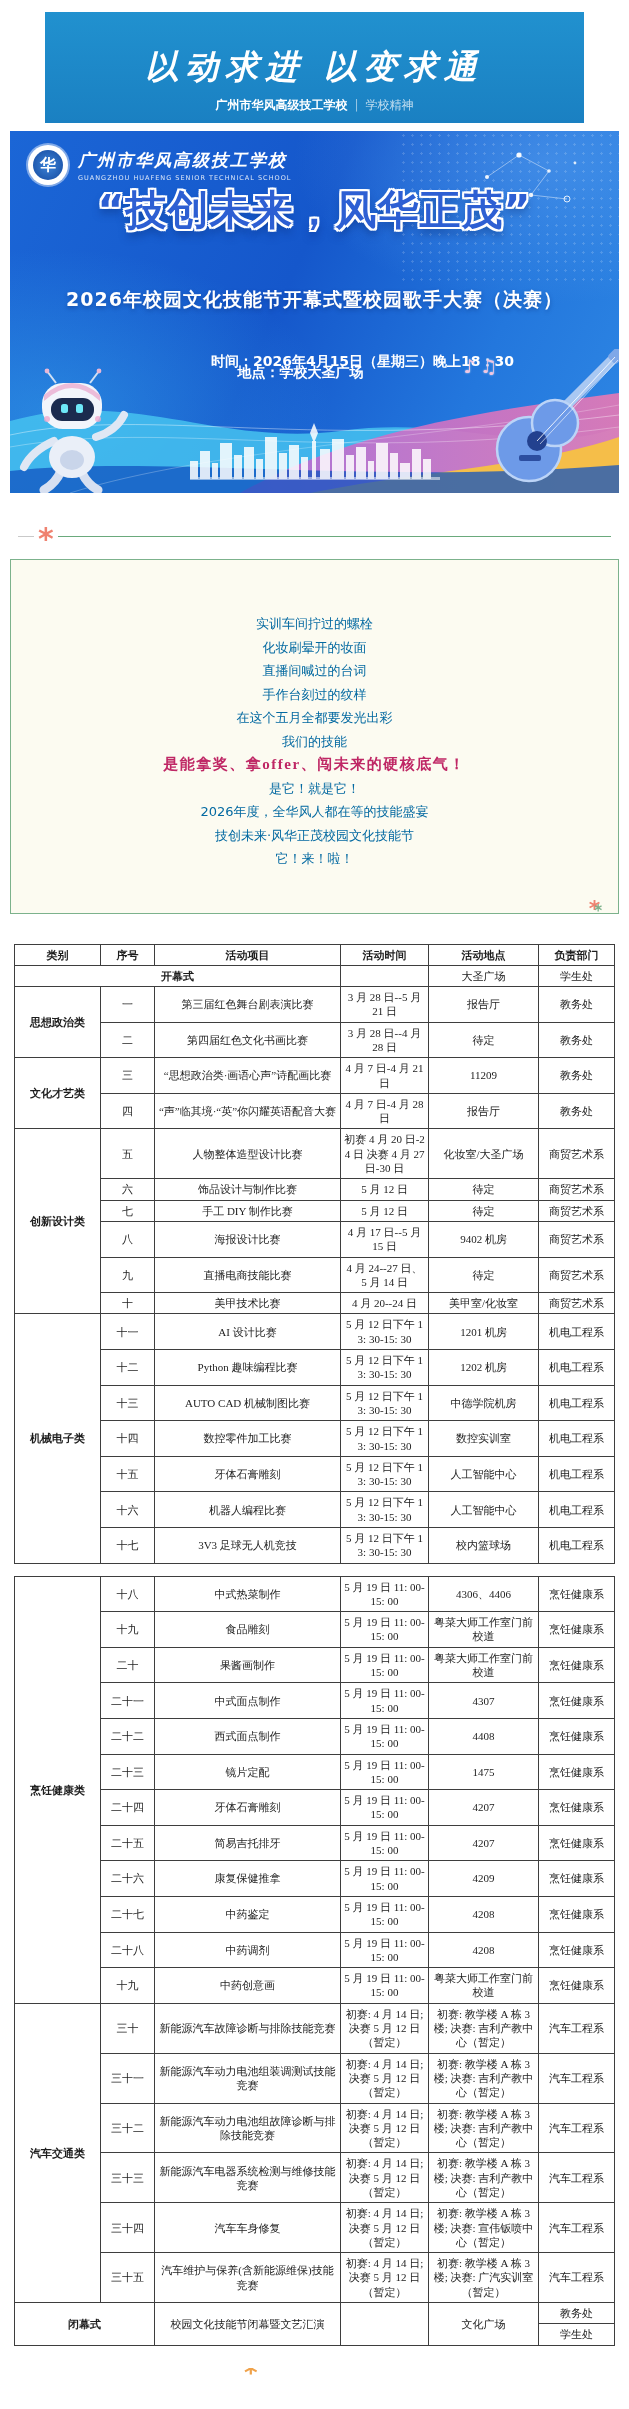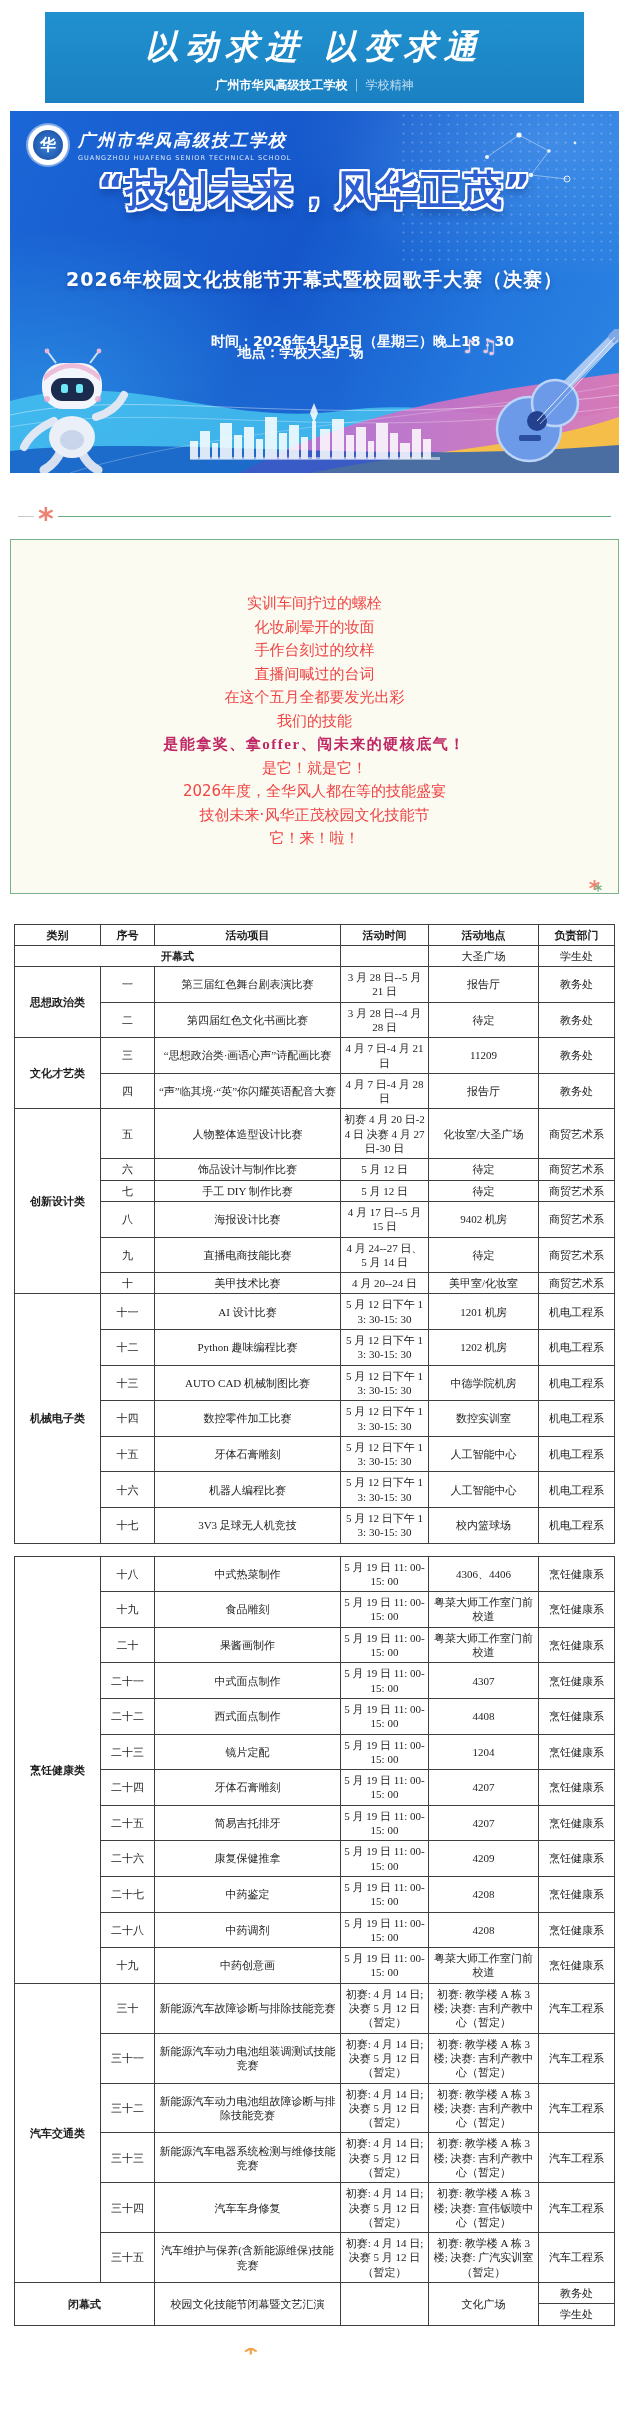--- a/index.html
+++ b/index.html
@@ -2,21 +2,21 @@
 <html><head>
 <meta charset="utf-8">
 <style>
   html,body{margin:0;padding:0;}
   body{width:629px;background:#ffffff;font-family:"DejaVu Sans","Liberation Sans",sans-serif;}
 
   
   .top-banner{margin:12px 45px 0;background:linear-gradient(180deg,#2191cf,#1a80c2);
     text-align:center;padding:13px 0 9px;}
   .slogan{font-family:"DejaVu Serif","Liberation Serif",serif;font-style:italic;font-weight:bold;
-    color:#fff;font-size:33px;letter-spacing:7px;white-space:nowrap;}
+    color:#fff;font-size:33px;letter-spacing:7px;white-space:nowrap;margin-top:20px;}
   .banner-sub{color:#fff;font-size:12px;margin-top:7px;font-weight:bold;}
   .banner-sub .sep{opacity:.55;margin:0 7px;font-weight:normal;}
   .banner-sub .motto{opacity:.72;font-weight:normal;}
 
   
   .poster{position:relative;margin:8px 10px 0;height:362px;overflow:hidden;
     background:
       radial-gradient(ellipse 420px 240px at 88% 8%, rgba(90,160,240,.55) 0%, rgba(90,160,240,0) 60%),
       radial-gradient(ellipse 520px 300px at 6% 78%, rgba(60,180,240,.45) 0%, rgba(60,180,240,0) 55%),
       linear-gradient(115deg,#1b66d6 0%,#1557cb 45%,#2377dd 75%,#2e87e4 100%);}
@@ -51,21 +51,21 @@
 
   
   .divider{display:flex;align-items:center;margin:34px 18px 0;height:18px;}
   .divider .dash{width:16px;height:0;border-top:1px solid #c9c9c9;}
   .divider .star{color:#ef8270;font-size:30px;font-weight:bold;line-height:0;margin:6px 4px 0 4px;}
   .divider .line{flex:1;height:0;border-top:1px solid #6aaa7c;}
 
   
   .intro-card{position:relative;margin:14px 10px 0;border:1px solid #7cb28c;background:#fcfbf1;
     padding:52px 18px 42px;text-align:center;}
-  .pl{font-size:15px;line-height:23.5px;color:#ef4444;}
+  .pl{font-size:13px;line-height:23.5px;color:#0369a1;}
   .pl.hl{color:#bf2765;font-weight:bold;font-family:"Liberation Serif","DejaVu Serif",serif;
     letter-spacing:1.5px;font-size:15px;}
   .flower{position:absolute;right:16px;bottom:2px;line-height:0;}
   .flower .f1{color:#ef8270;font-size:22px;font-weight:bold;}
   .flower .f2{color:#7cb28c;font-size:15px;font-weight:bold;margin-left:-6px;}
 
   
   .sched-wrap{margin-top:30px;}
   table.sched{width:600px;margin:0 auto;border-collapse:collapse;table-layout:fixed;
     font-family:"Liberation Serif","DejaVu Serif",serif;font-size:11px;color:#1d1d1d;}
@@ -195,22 +195,22 @@
 <div class="divider">
   <span class="dash"></span>
   <span class="star">*</span>
   <span class="line"></span>
 </div>
 
 <div class="intro-card">
   <div>
       <div class="pl">实训车间拧过的螺栓</div>
       <div class="pl">化妆刷晕开的妆面</div>
+      <div class="pl">直播间喊过的台词</div>
       <div class="pl">手作台刻过的纹样</div>
-      <div class="pl">直播间喊过的台词</div>
       <div class="pl">在这个五月全都要发光出彩</div>
       <div class="pl">我们的技能</div>
       <div class="pl hl">是能拿奖、拿offer、闯未来的硬核底气！</div>
       <div class="pl">是它！就是它！</div>
       <div class="pl">2026年度，全华风人都在等的技能盛宴</div>
       <div class="pl">技创未来·风华正茂校园文化技能节</div>
       <div class="pl">它！来！啦！</div>
     </div>
   <span class="flower"><span class="f1">*</span><span class="f2">*</span></span>
 </div>
@@ -409,21 +409,21 @@
           <td>二十二</td>
           <td>西式面点制作</td>
           <td>5 月 19 日 11: 00-15: 00</td>
           <td>4408</td>
           <td>烹饪健康系</td>
         </tr>
         <tr>
           <td>二十三</td>
           <td>镜片定配</td>
           <td>5 月 19 日 11: 00-15: 00</td>
-          <td>1204</td>
+          <td>1475</td>
           <td>烹饪健康系</td>
         </tr>
         <tr>
           <td>二十四</td>
           <td>牙体石膏雕刻</td>
           <td>5 月 19 日 11: 00-15: 00</td>
           <td>4207</td>
           <td>烹饪健康系</td>
         </tr>
         <tr>

